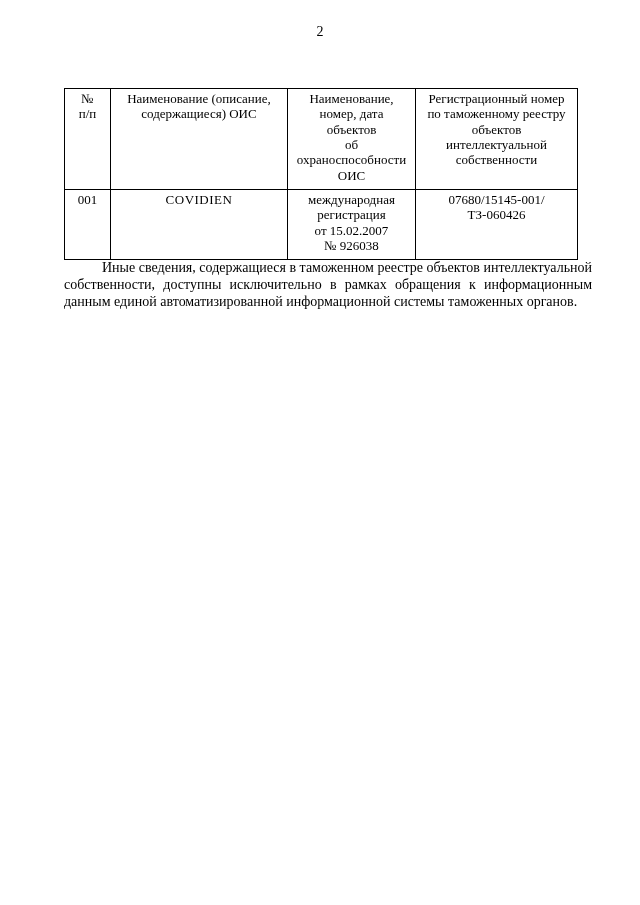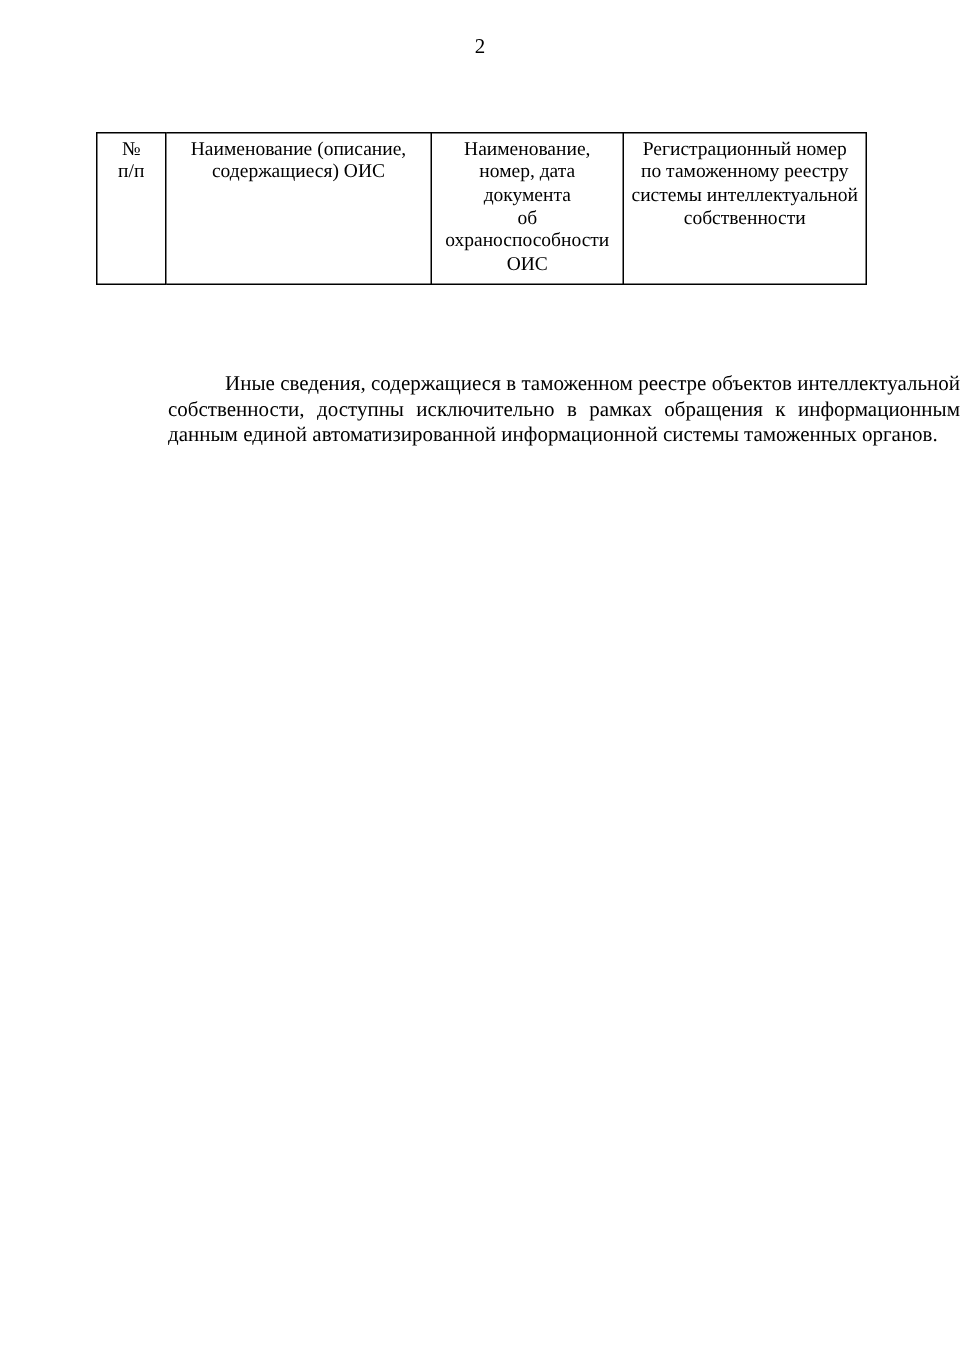--- a/index.html
+++ b/index.html
@@ -44,28 +44,27 @@
   .col-reg  { width: 162px; }
   .cell-brand {
     vertical-align: middle;
     font-weight: bold;
     font-size: 18px;
     letter-spacing: 0.5px;
     font-family: "Liberation Serif", "DejaVu Serif", serif;
   }
   .body-text {
     position: absolute;
-    top: 248px;
+    top: 259px;
     left: 64px;
     width: 528px;
     font-size: 14px;
     line-height: 1.22;
     text-align: justify;
     text-indent: 38px;
-    margin-left: 48px;
   }
 </style>
 </head>
 <body>
 
 <div class="page-number">2</div>
 
 <table class="doc-table">
   <colgroup>
     <col class="col-num">
@@ -74,25 +73,34 @@
     <col class="col-reg">
   </colgroup>
   <tbody>
     <tr>
       <th>№
 п/п</th>
       <th>Наименование (описание,
 содержащиеся) ОИС</th>
       <th>Наименование,
 номер, дата
-документа
+объектов
 об
 охраноспособности
 ОИС</th>
       <th>Регистрационный номер
 по таможенному реестру
-системы интеллектуальной
+объектов интеллектуальной
 собственности</th>
+    </tr>
+    <tr>
+      <td>001</td>
+      <td class="cell-brand">COVIDIEN</td>
+      <td>международная
+регистрация
+от 15.02.2007
+№ 926038</td>
+      <td>07680/15145-001/ТЗ-060426</td>
     </tr>
   </tbody>
 </table>
 
 <p class="body-text">Иные сведения, содержащиеся в таможенном реестре объектов интеллектуальной собственности, доступны исключительно в рамках обращения к информационным данным единой автоматизированной информационной системы таможенных органов.</p>
 
 </body></html>

